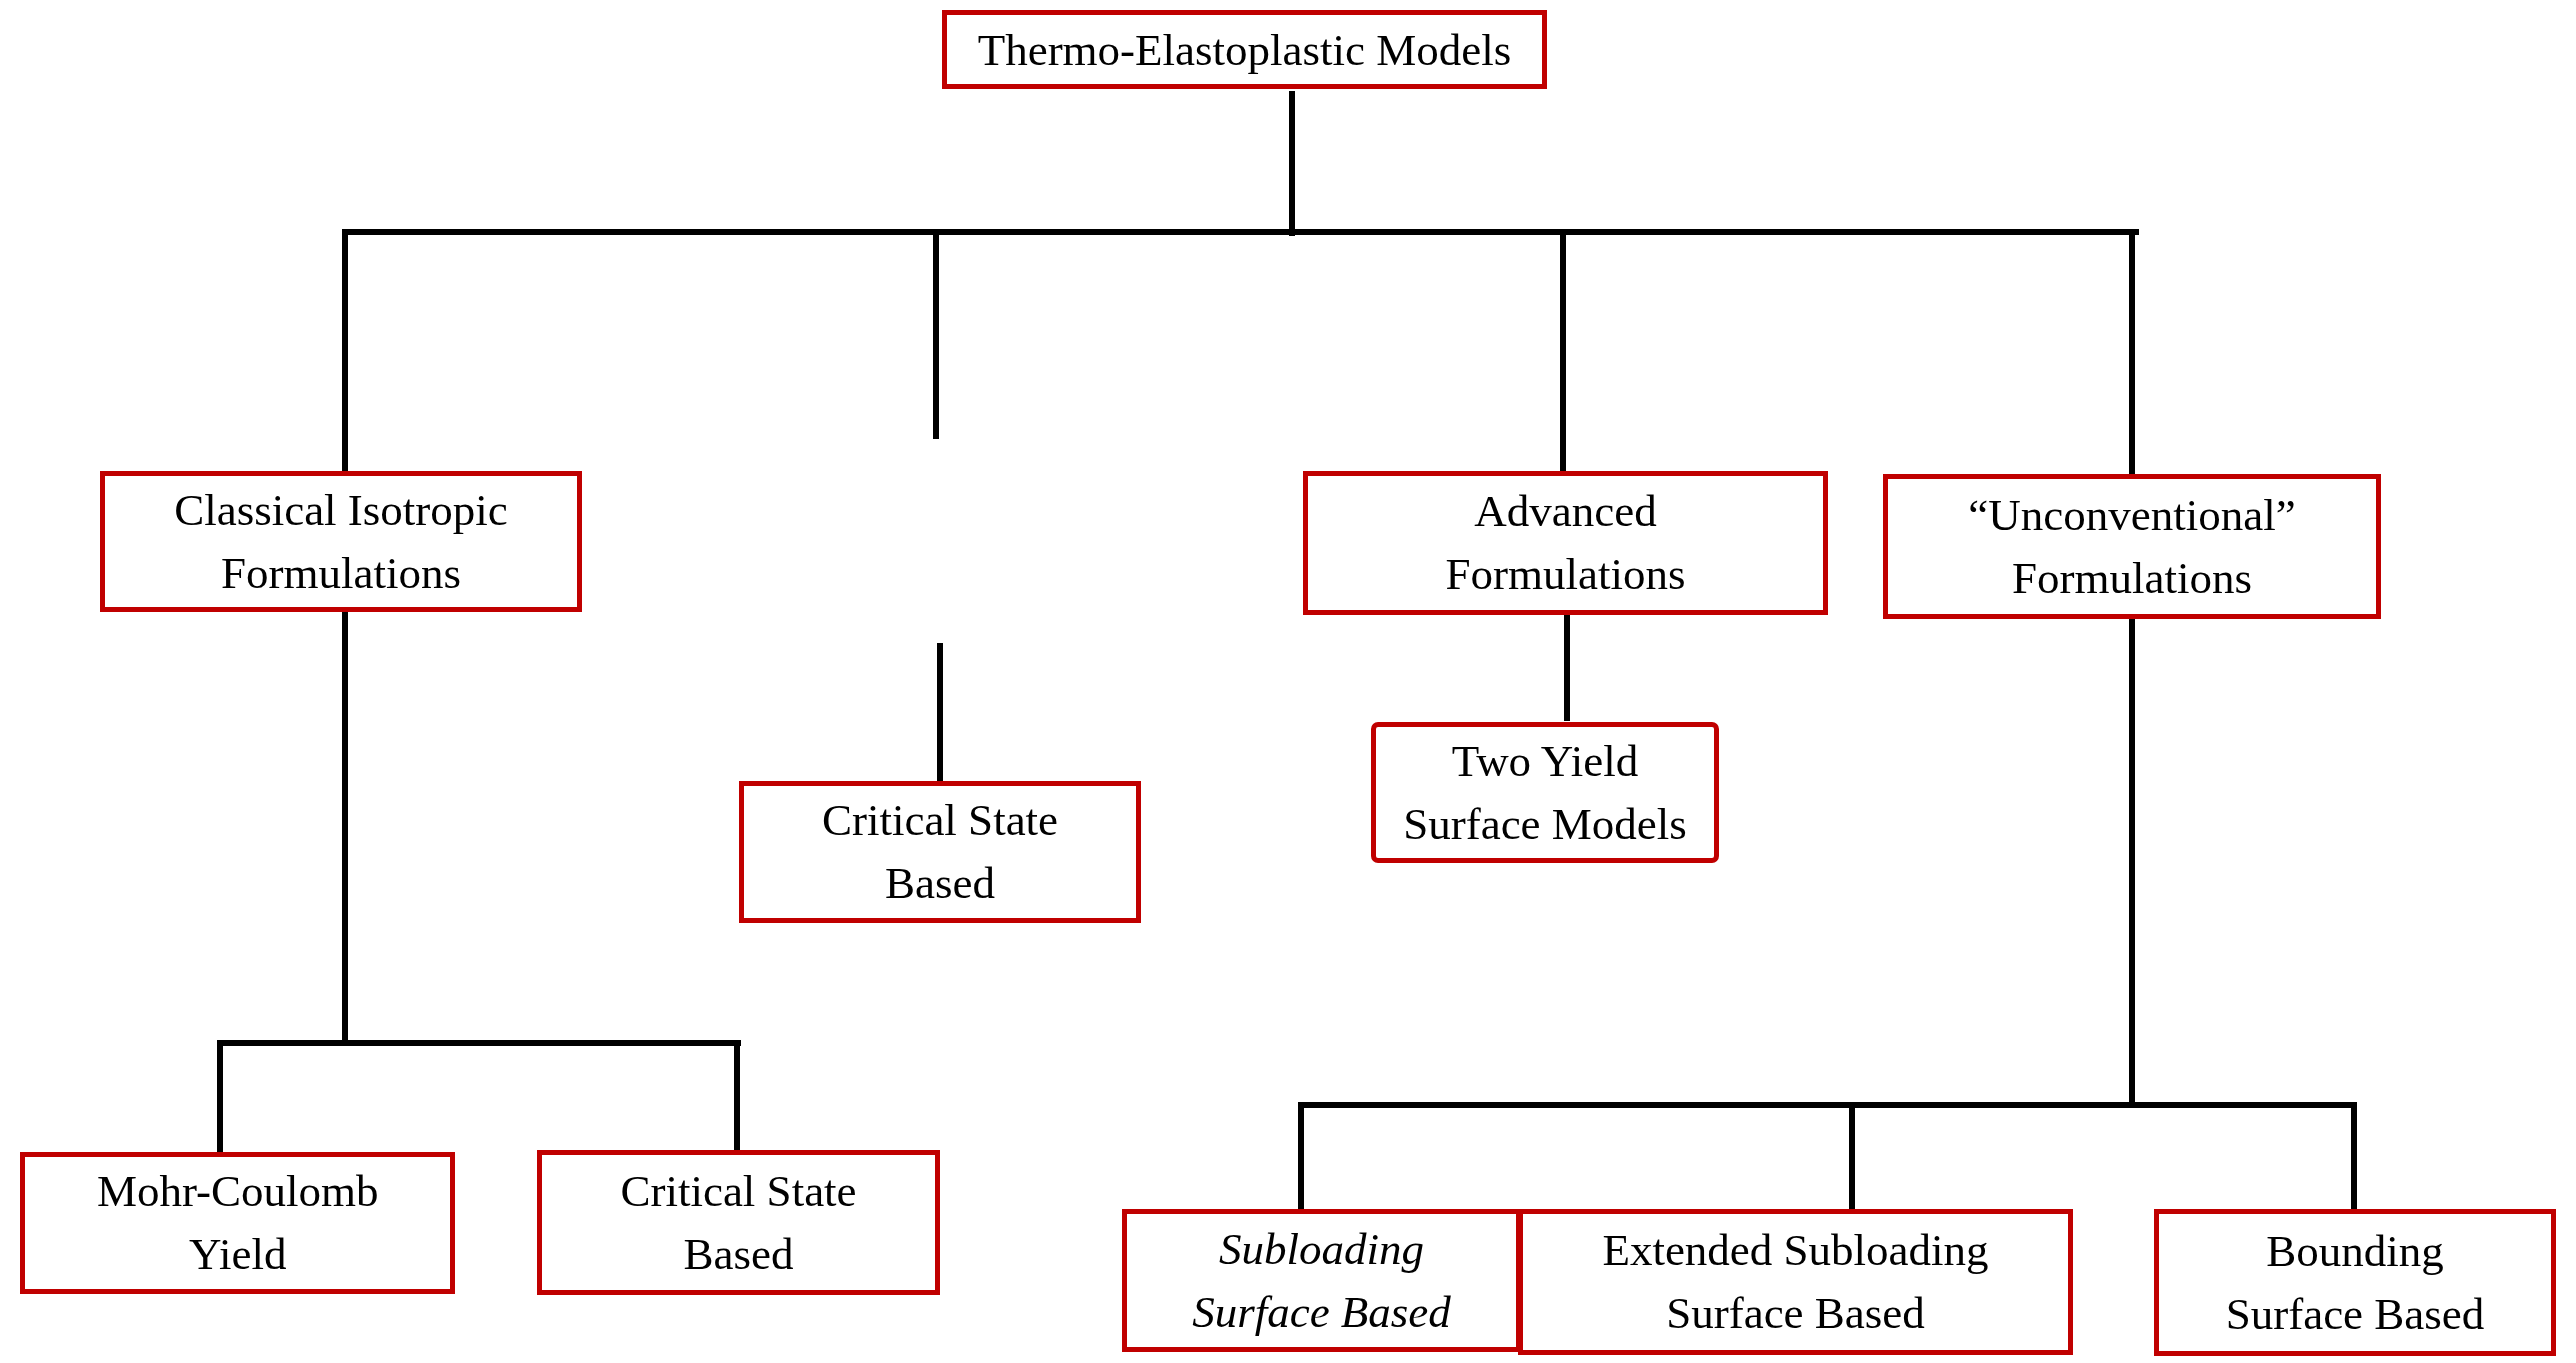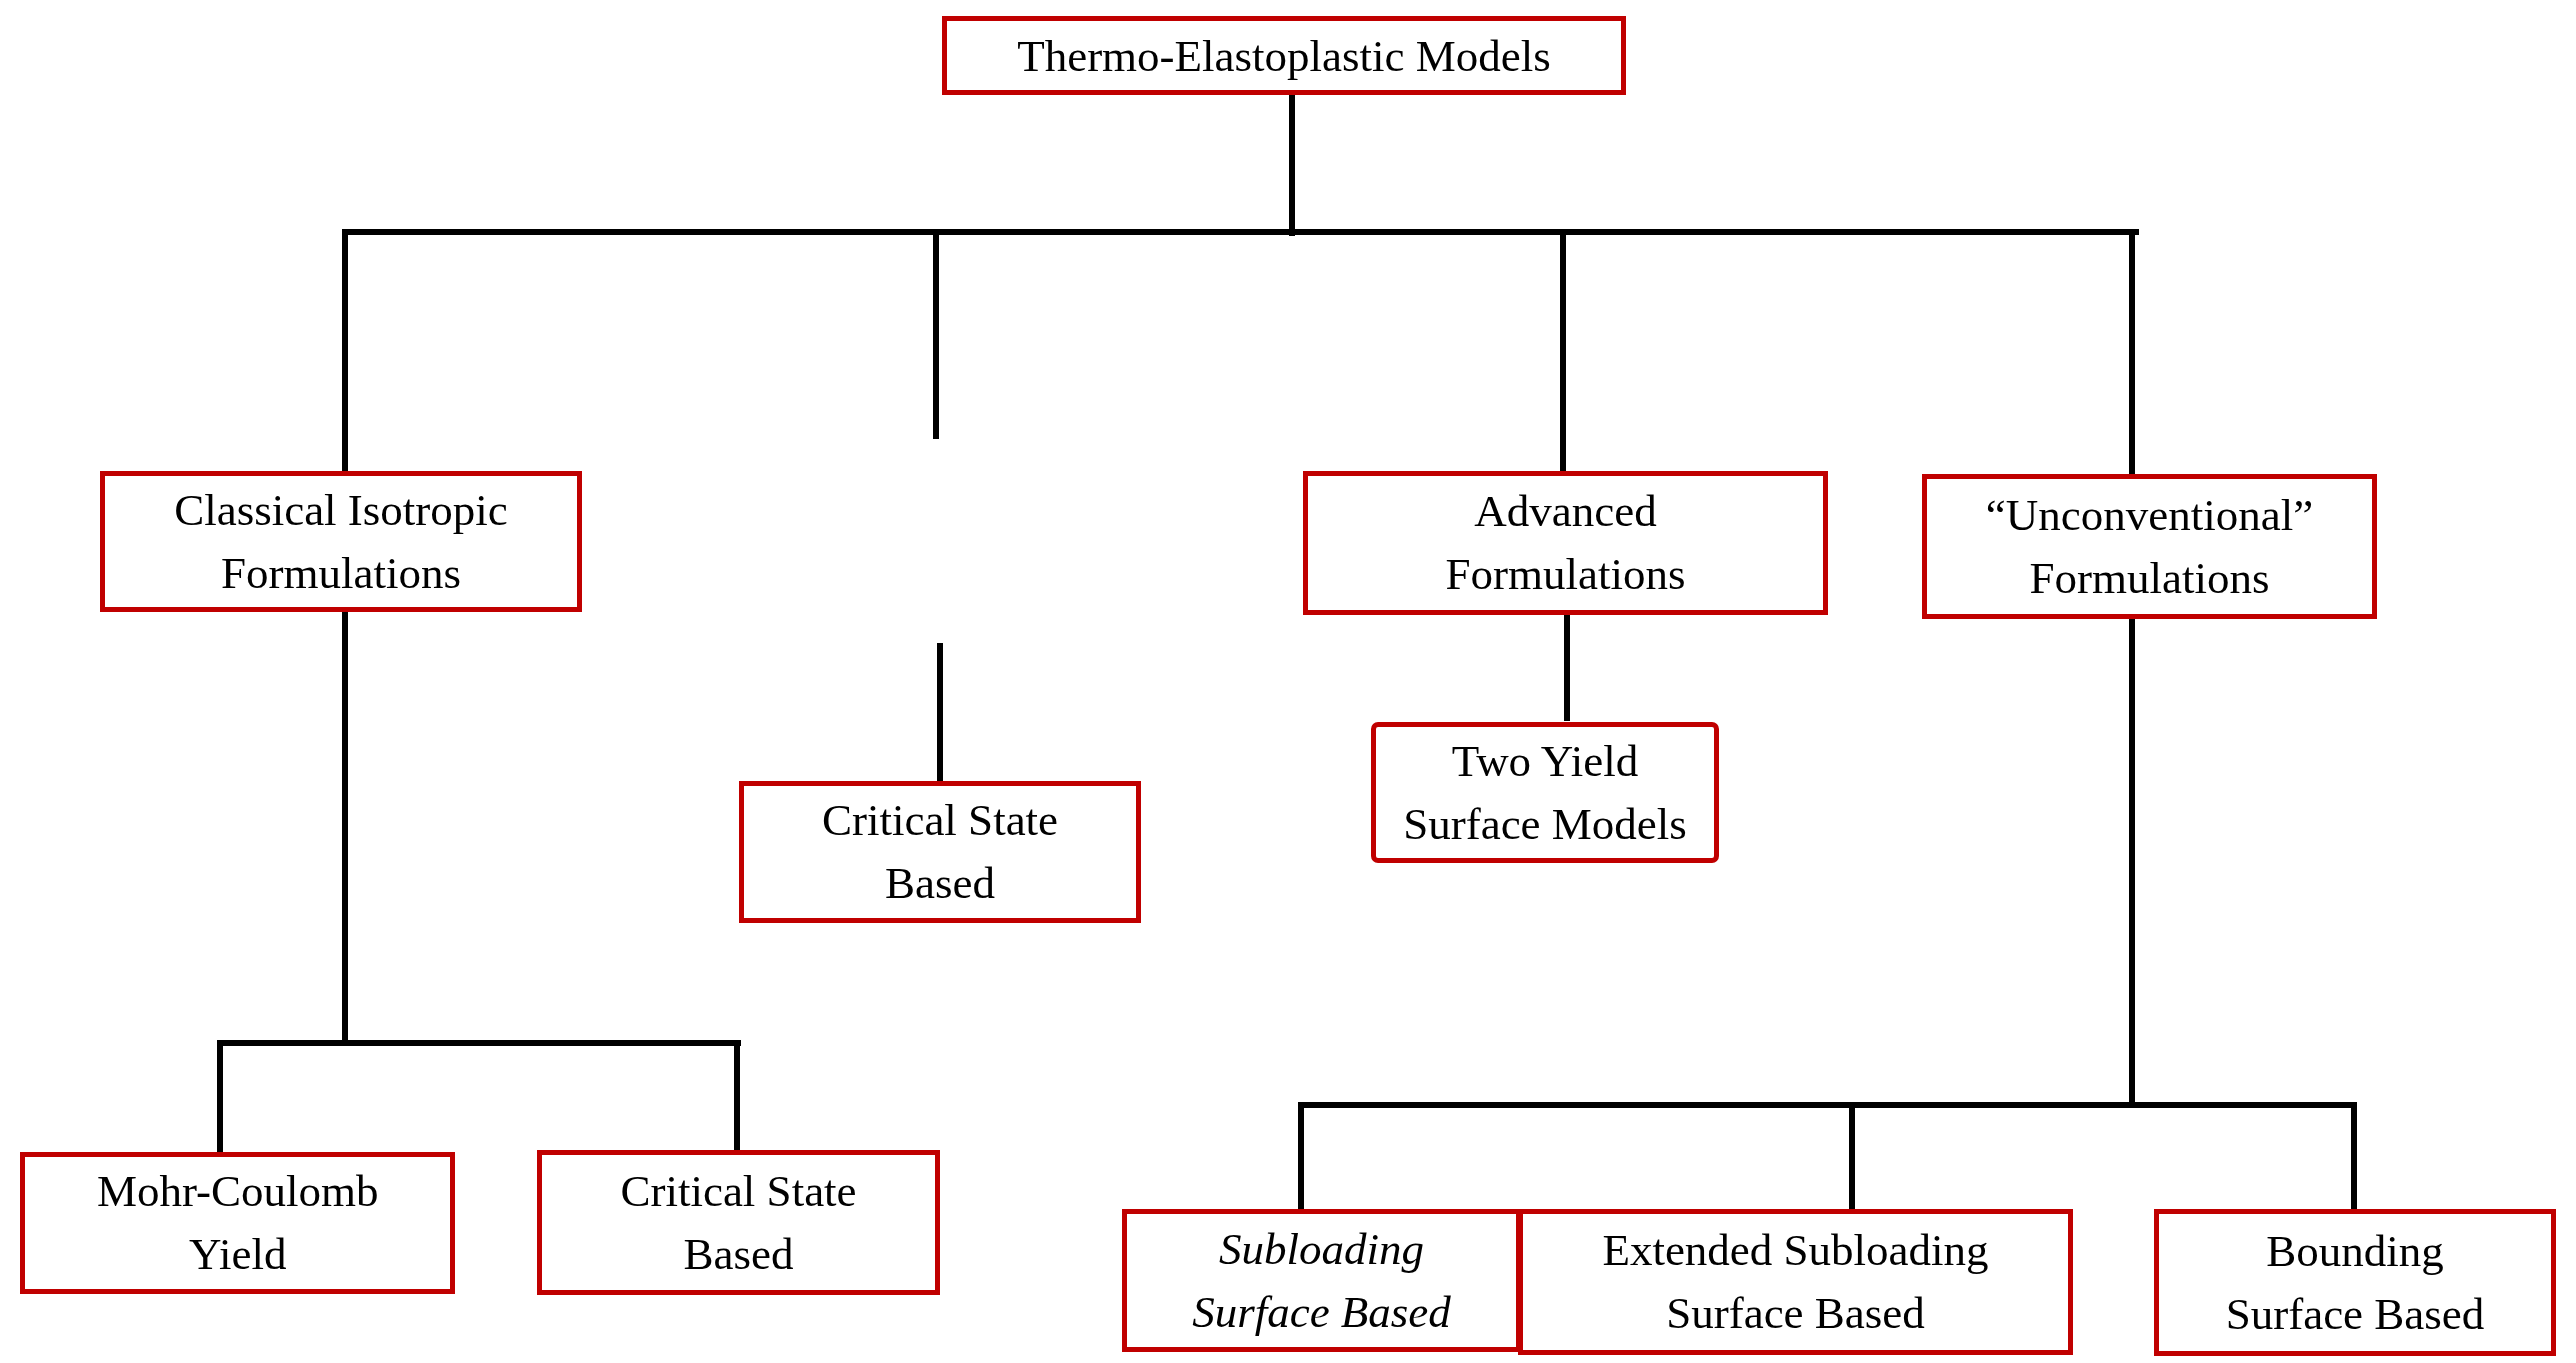--- a/index.html
+++ b/index.html
@@ -52,26 +52,26 @@
   <div class="line" style="left:342px;  top:612px;  width:6.3px;    height:434px;"></div>
   <div class="line" style="left:217px;  top:1040px; width:524px;  height:6.3px;"></div>
   <div class="line" style="left:217px;  top:1040px; width:6.3px;    height:113px;"></div>
   <div class="line" style="left:734px;  top:1040px; width:6.3px;    height:110px;"></div>
   <div class="line" style="left:2129px; top:618px;  width:6.3px;    height:490px;"></div>
   <div class="line" style="left:1298px; top:1102px; width:1059px; height:6.3px;"></div>
   <div class="line" style="left:1298px; top:1102px; width:6.3px;    height:107px;"></div>
   <div class="line" style="left:1849px; top:1102px; width:6.3px;    height:107px;"></div>
   <div class="line" style="left:2351px; top:1102px; width:6.3px;    height:107px;"></div>
 
-  <div class="node single" style="left:942px; top:16px;   width:684px; height:79px;">Thermo-Elastoplastic Models</div>
+  <div class="node single" style="left:942px; top:10px;   width:605px; height:79px;">Thermo-Elastoplastic Models</div>
   <div class="node" style="left:100px;  top:471px;  width:482px; height:141px;">Classical Isotropic
 Formulations</div>
   <div class="node" style="left:1303px; top:471px;  width:525px; height:144px;">Advanced
 Formulations</div>
-  <div class="node" style="left:1922px; top:474px;  width:455px; height:145px;">“Unconventional”
+  <div class="node" style="left:1883px; top:474px;  width:498px; height:145px;">“Unconventional”
 Formulations</div>
   <div class="node" style="left:739px;  top:781px;  width:402px; height:142px;">Critical State
 Based</div>
   <div class="node" style="left:1371px; top:722px;  width:348px; height:141px;border-radius:7px;">Two Yield
 Surface Models</div>
   <div class="node" style="left:20.3px;   top:1152px; width:435px; height:142px;">Mohr-Coulomb
 Yield</div>
   <div class="node" style="left:537px;  top:1150px; width:403px; height:145px;">Critical State
 Based</div>
   <div class="node" style="left:1122px; top:1209px; width:399px; height:143px;font-style:italic;">Subloading

